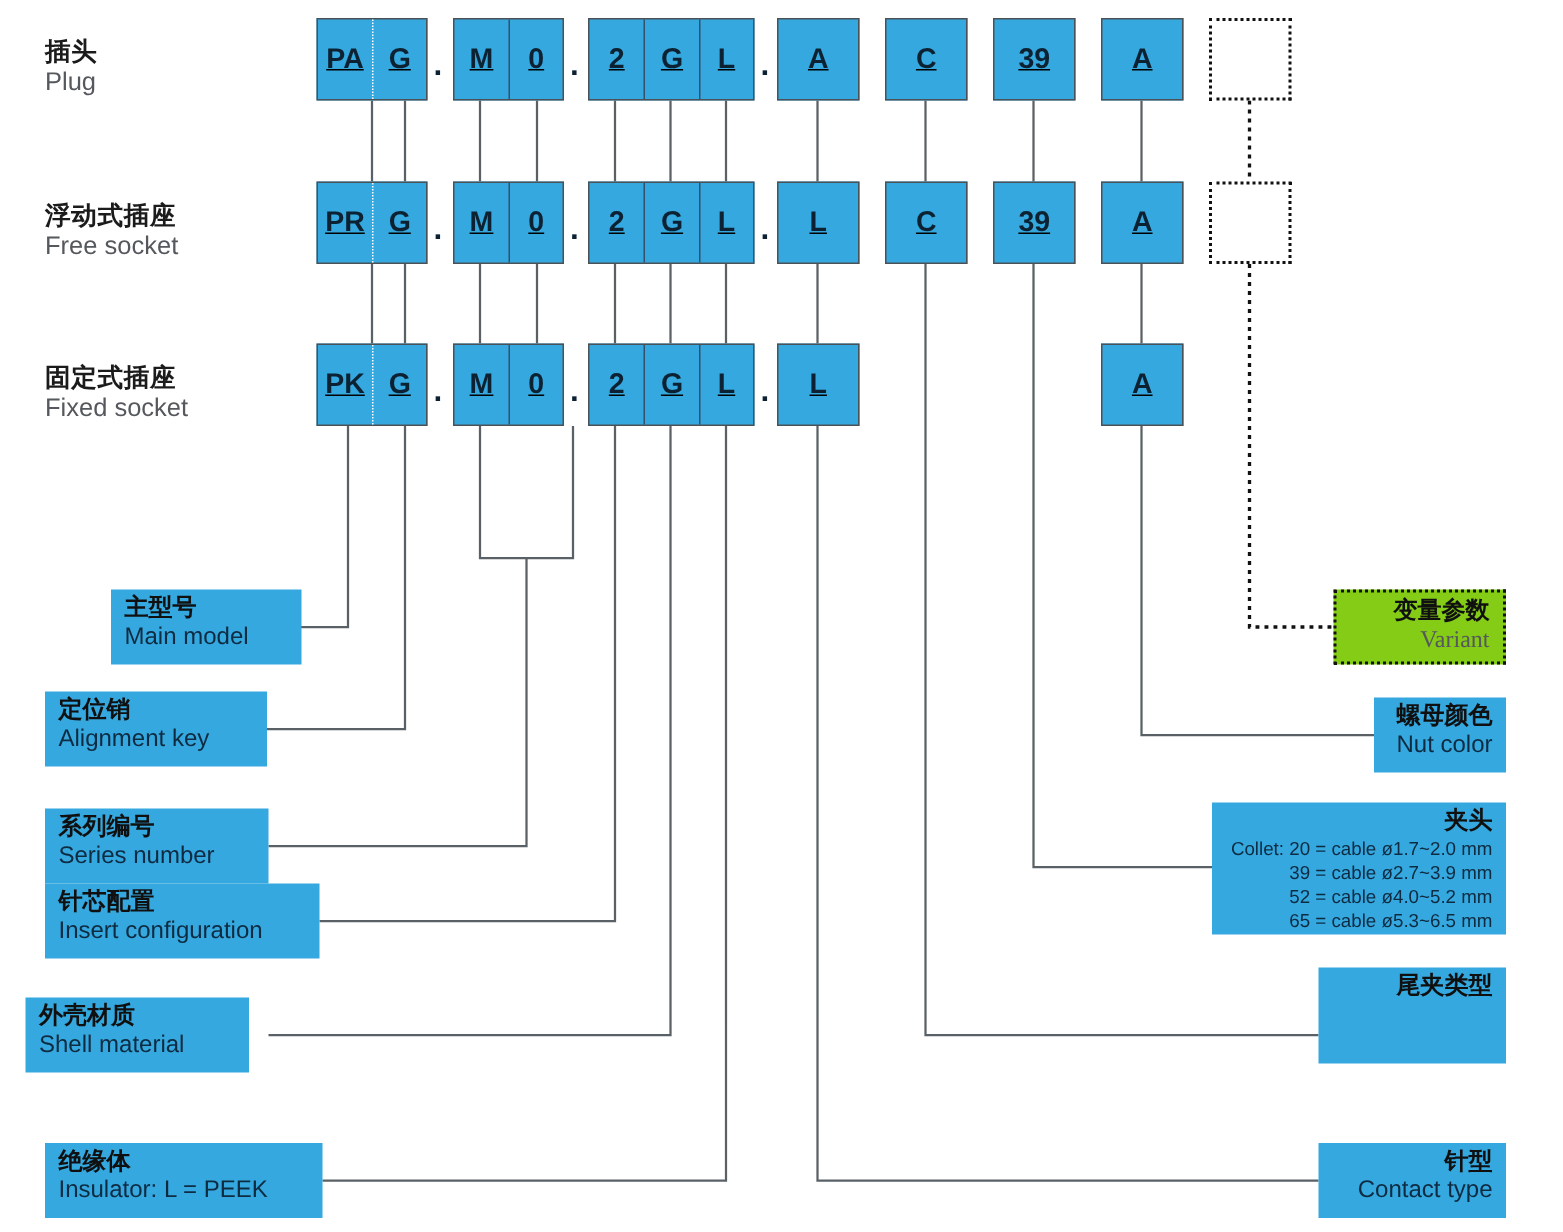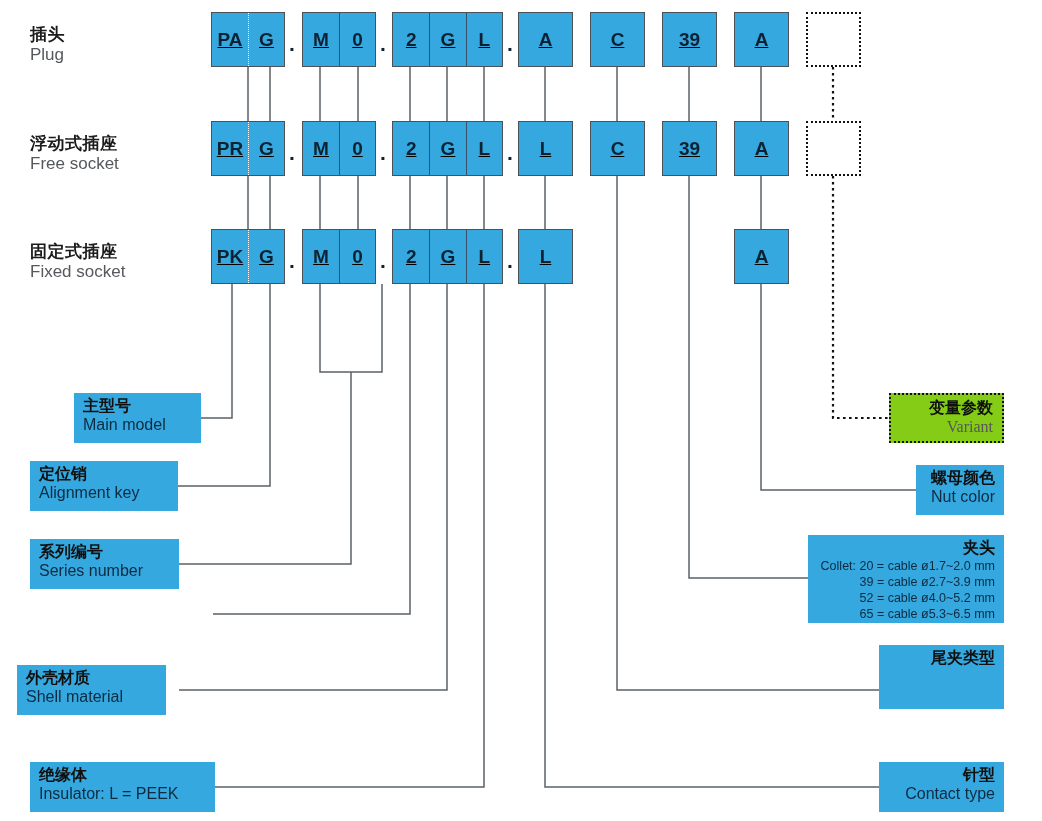--- a/index.html
+++ b/index.html
@@ -294,20 +294,24 @@
   <div class="chip" style="left:30px; top:461px; width:148px; height:50px;">
     <span class="cn">定位销</span>
     <span class="en">Alignment key</span>
   </div>
 
   <div class="chip" style="left:30px; top:539px; width:149px; height:50px;">
     <span class="cn">系列编号</span>
     <span class="en">Series number</span>
   </div>
 
+  <div class="chip" style="left:30px; top:589px; width:183px; height:50px;">
+    <span class="cn">针芯配置</span>
+    <span class="en">Insert configuration</span>
+  </div>
 
   <div class="chip" style="left:17px; top:665px; width:149px; height:50px;">
     <span class="cn">外壳材质</span>
     <span class="en">Shell material</span>
   </div>
 
   <div class="chip" style="left:30px; top:762px; width:185px; height:50px;">
     <span class="cn">绝缘体</span>
     <span class="en">Insulator: L = PEEK</span>
   </div>

